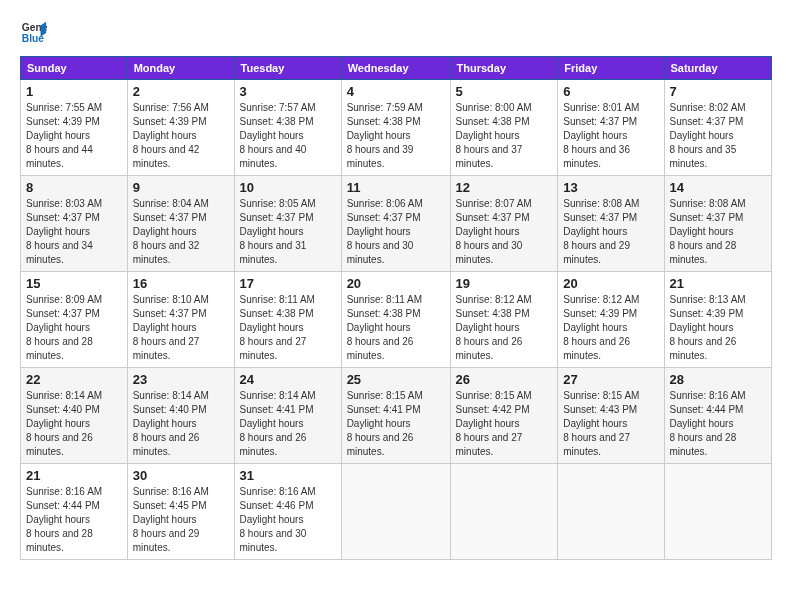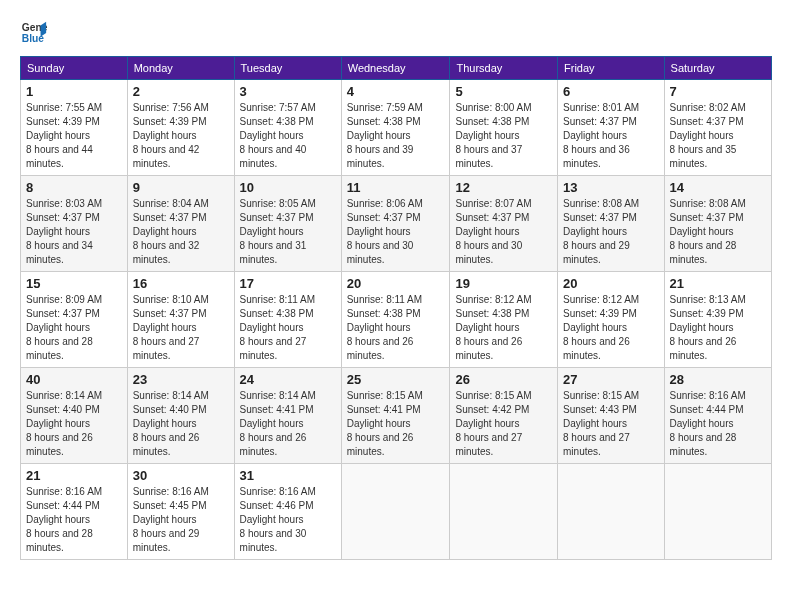--- a/index.html
+++ b/index.html
@@ -41,26 +41,26 @@
       font-size: 14px;
       color: #555;
       margin-top: 2px;
     }
     .calendar {
       width: 100%;
       border-collapse: collapse;
       font-size: 10px;
     }
     .calendar th {
-      background: #4c1d95;
+      background: #6d28d9;
       color: #fff;
       text-align: left;
       padding: 5px 6px;
       font-size: 11px;
-      font-weight: normal;
+      font-weight: bold;
       border: 1px solid #1a5a9a;
     }
     .calendar td {
       border: 1px solid #ccc;
       vertical-align: top;
       padding: 4px 5px;
       width: 113px;
       min-height: 68px;
       background: #fff;
     }
@@ -308,21 +308,21 @@
         <div class="day-info">
           Sunrise: 8:13 AM<br>
           Sunset: 4:39 PM<br>
           Daylight hours<br>
           8 hours and 26 minutes.
         </div>
           </td>
         </tr>
         <tr>
           <td>
-            <span class="day-number">40</span>
+            <span class="day-number">22</span>
         <div class="day-info">
           Sunrise: 8:14 AM<br>
           Sunset: 4:40 PM<br>
           Daylight hours<br>
           8 hours and 26 minutes.
         </div>
           </td>
           <td>
             <span class="day-number">23</span>
         <div class="day-info">

